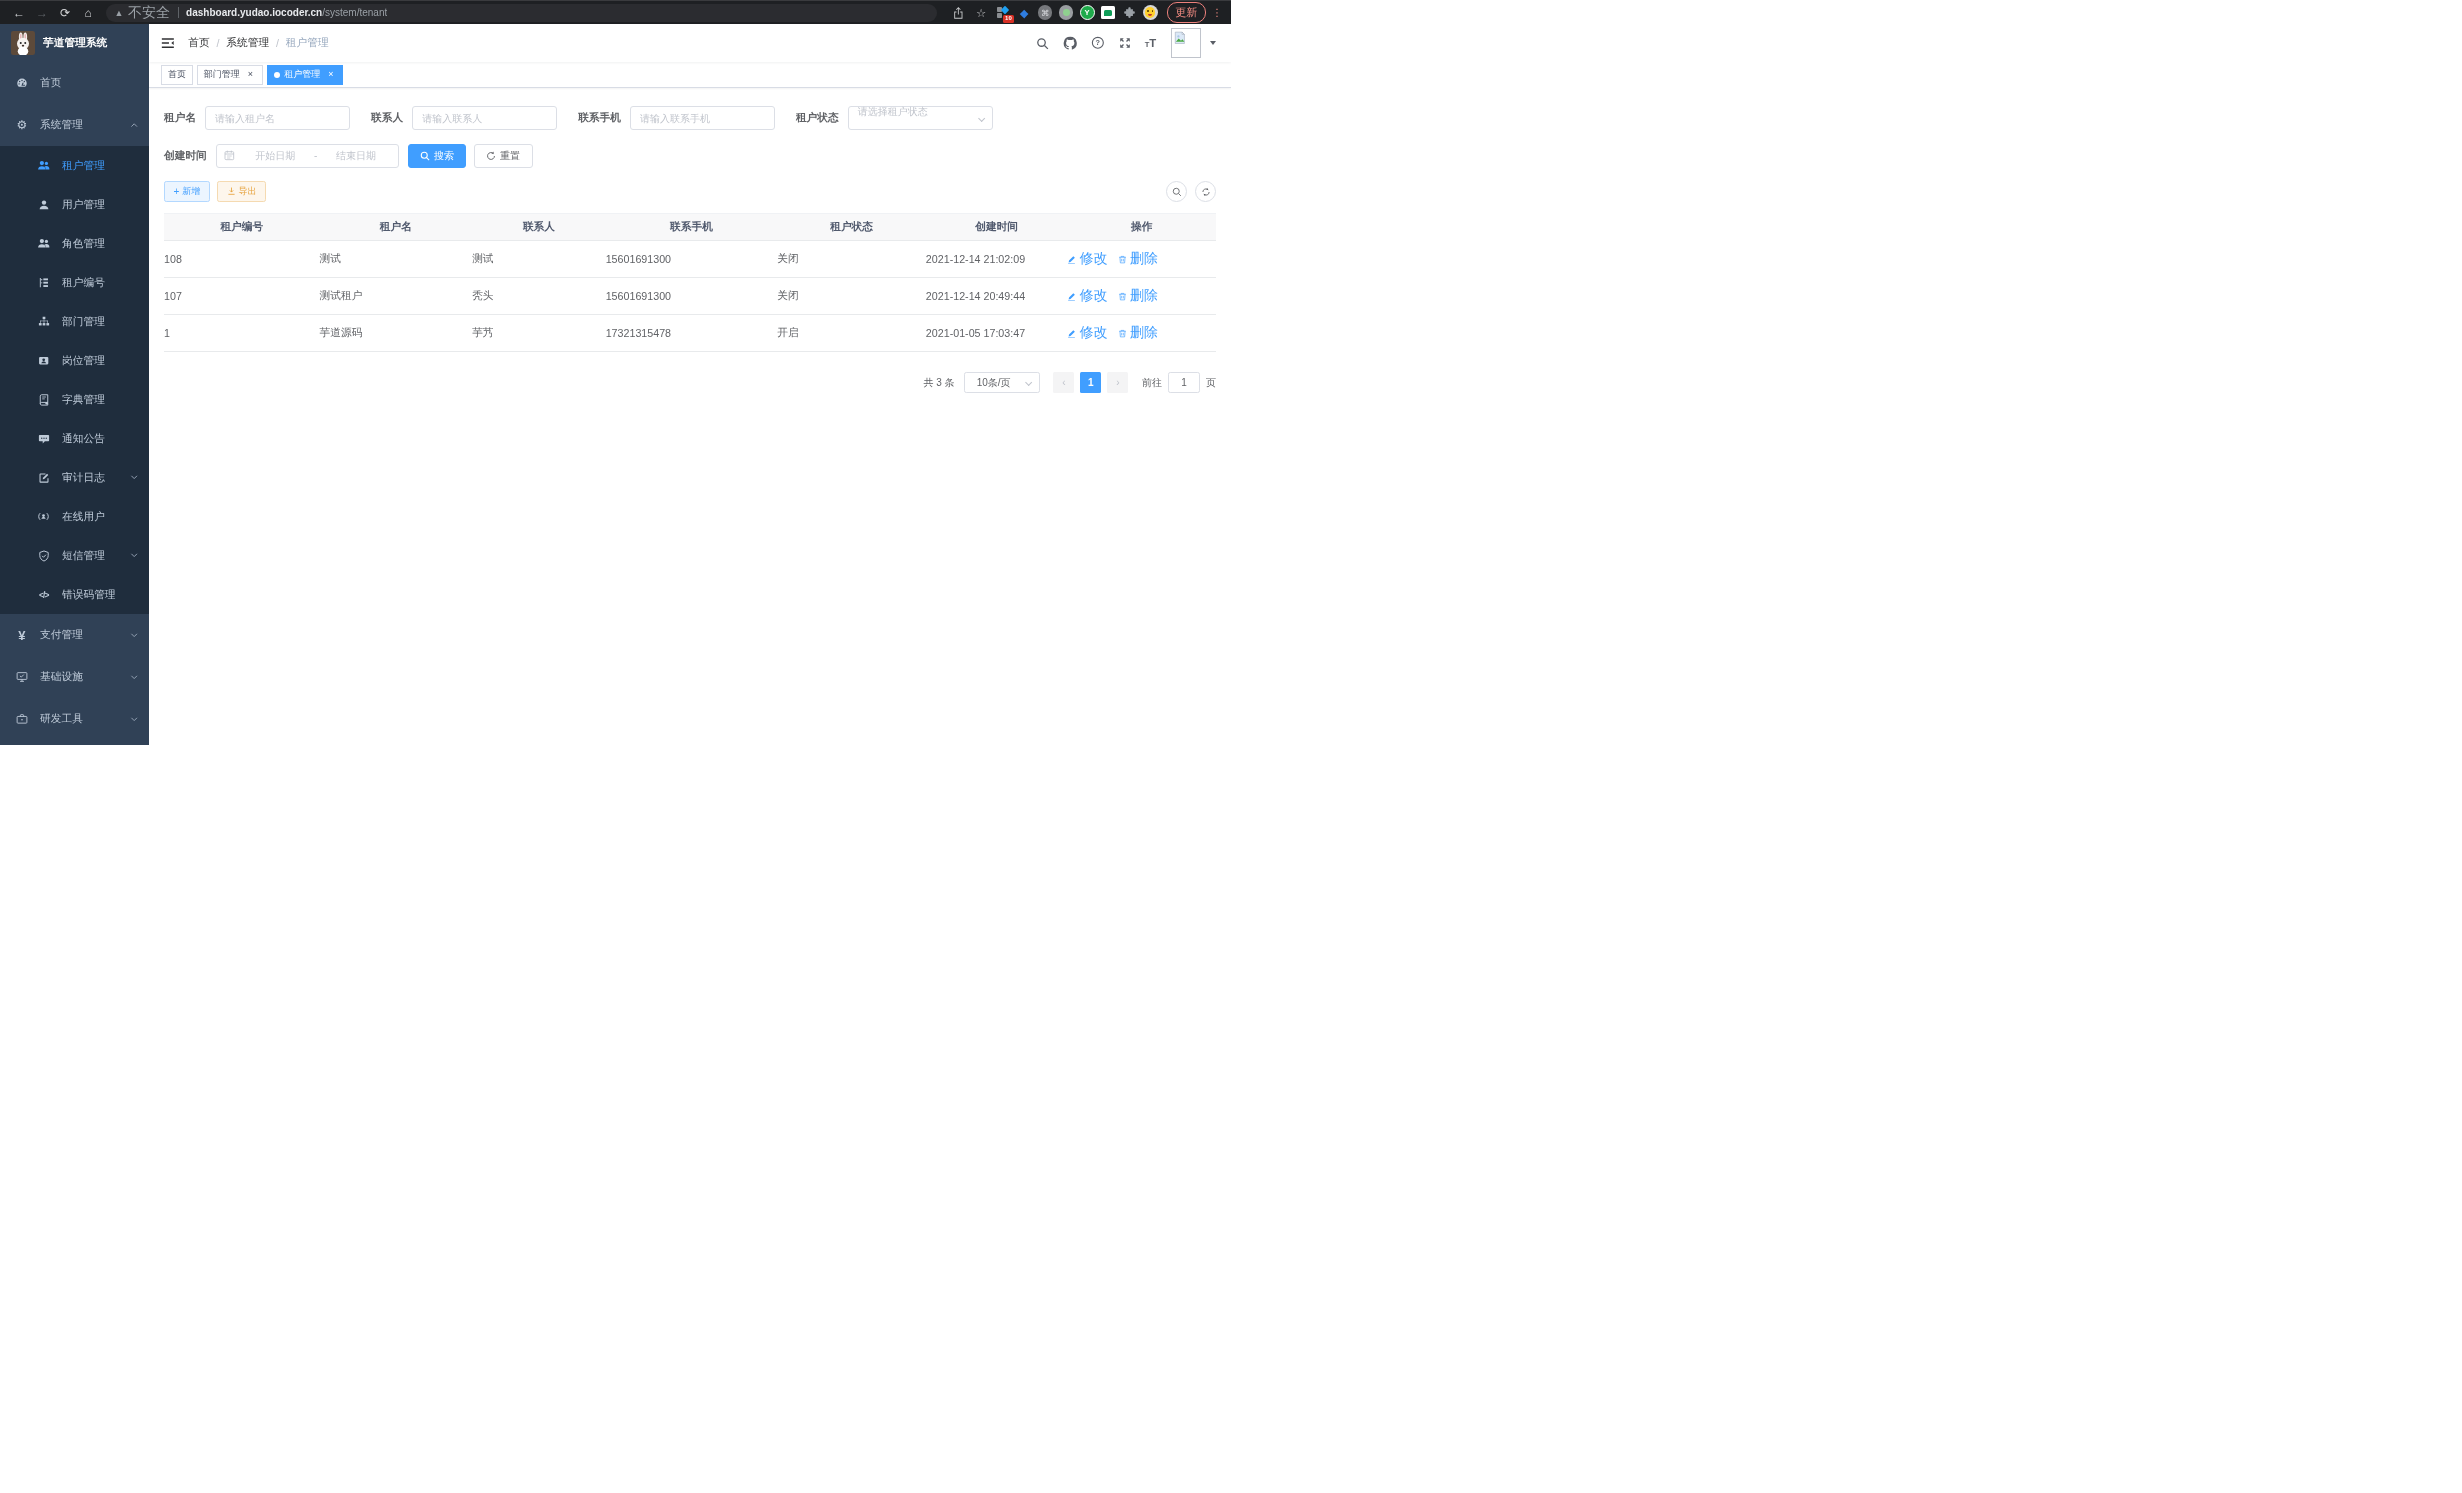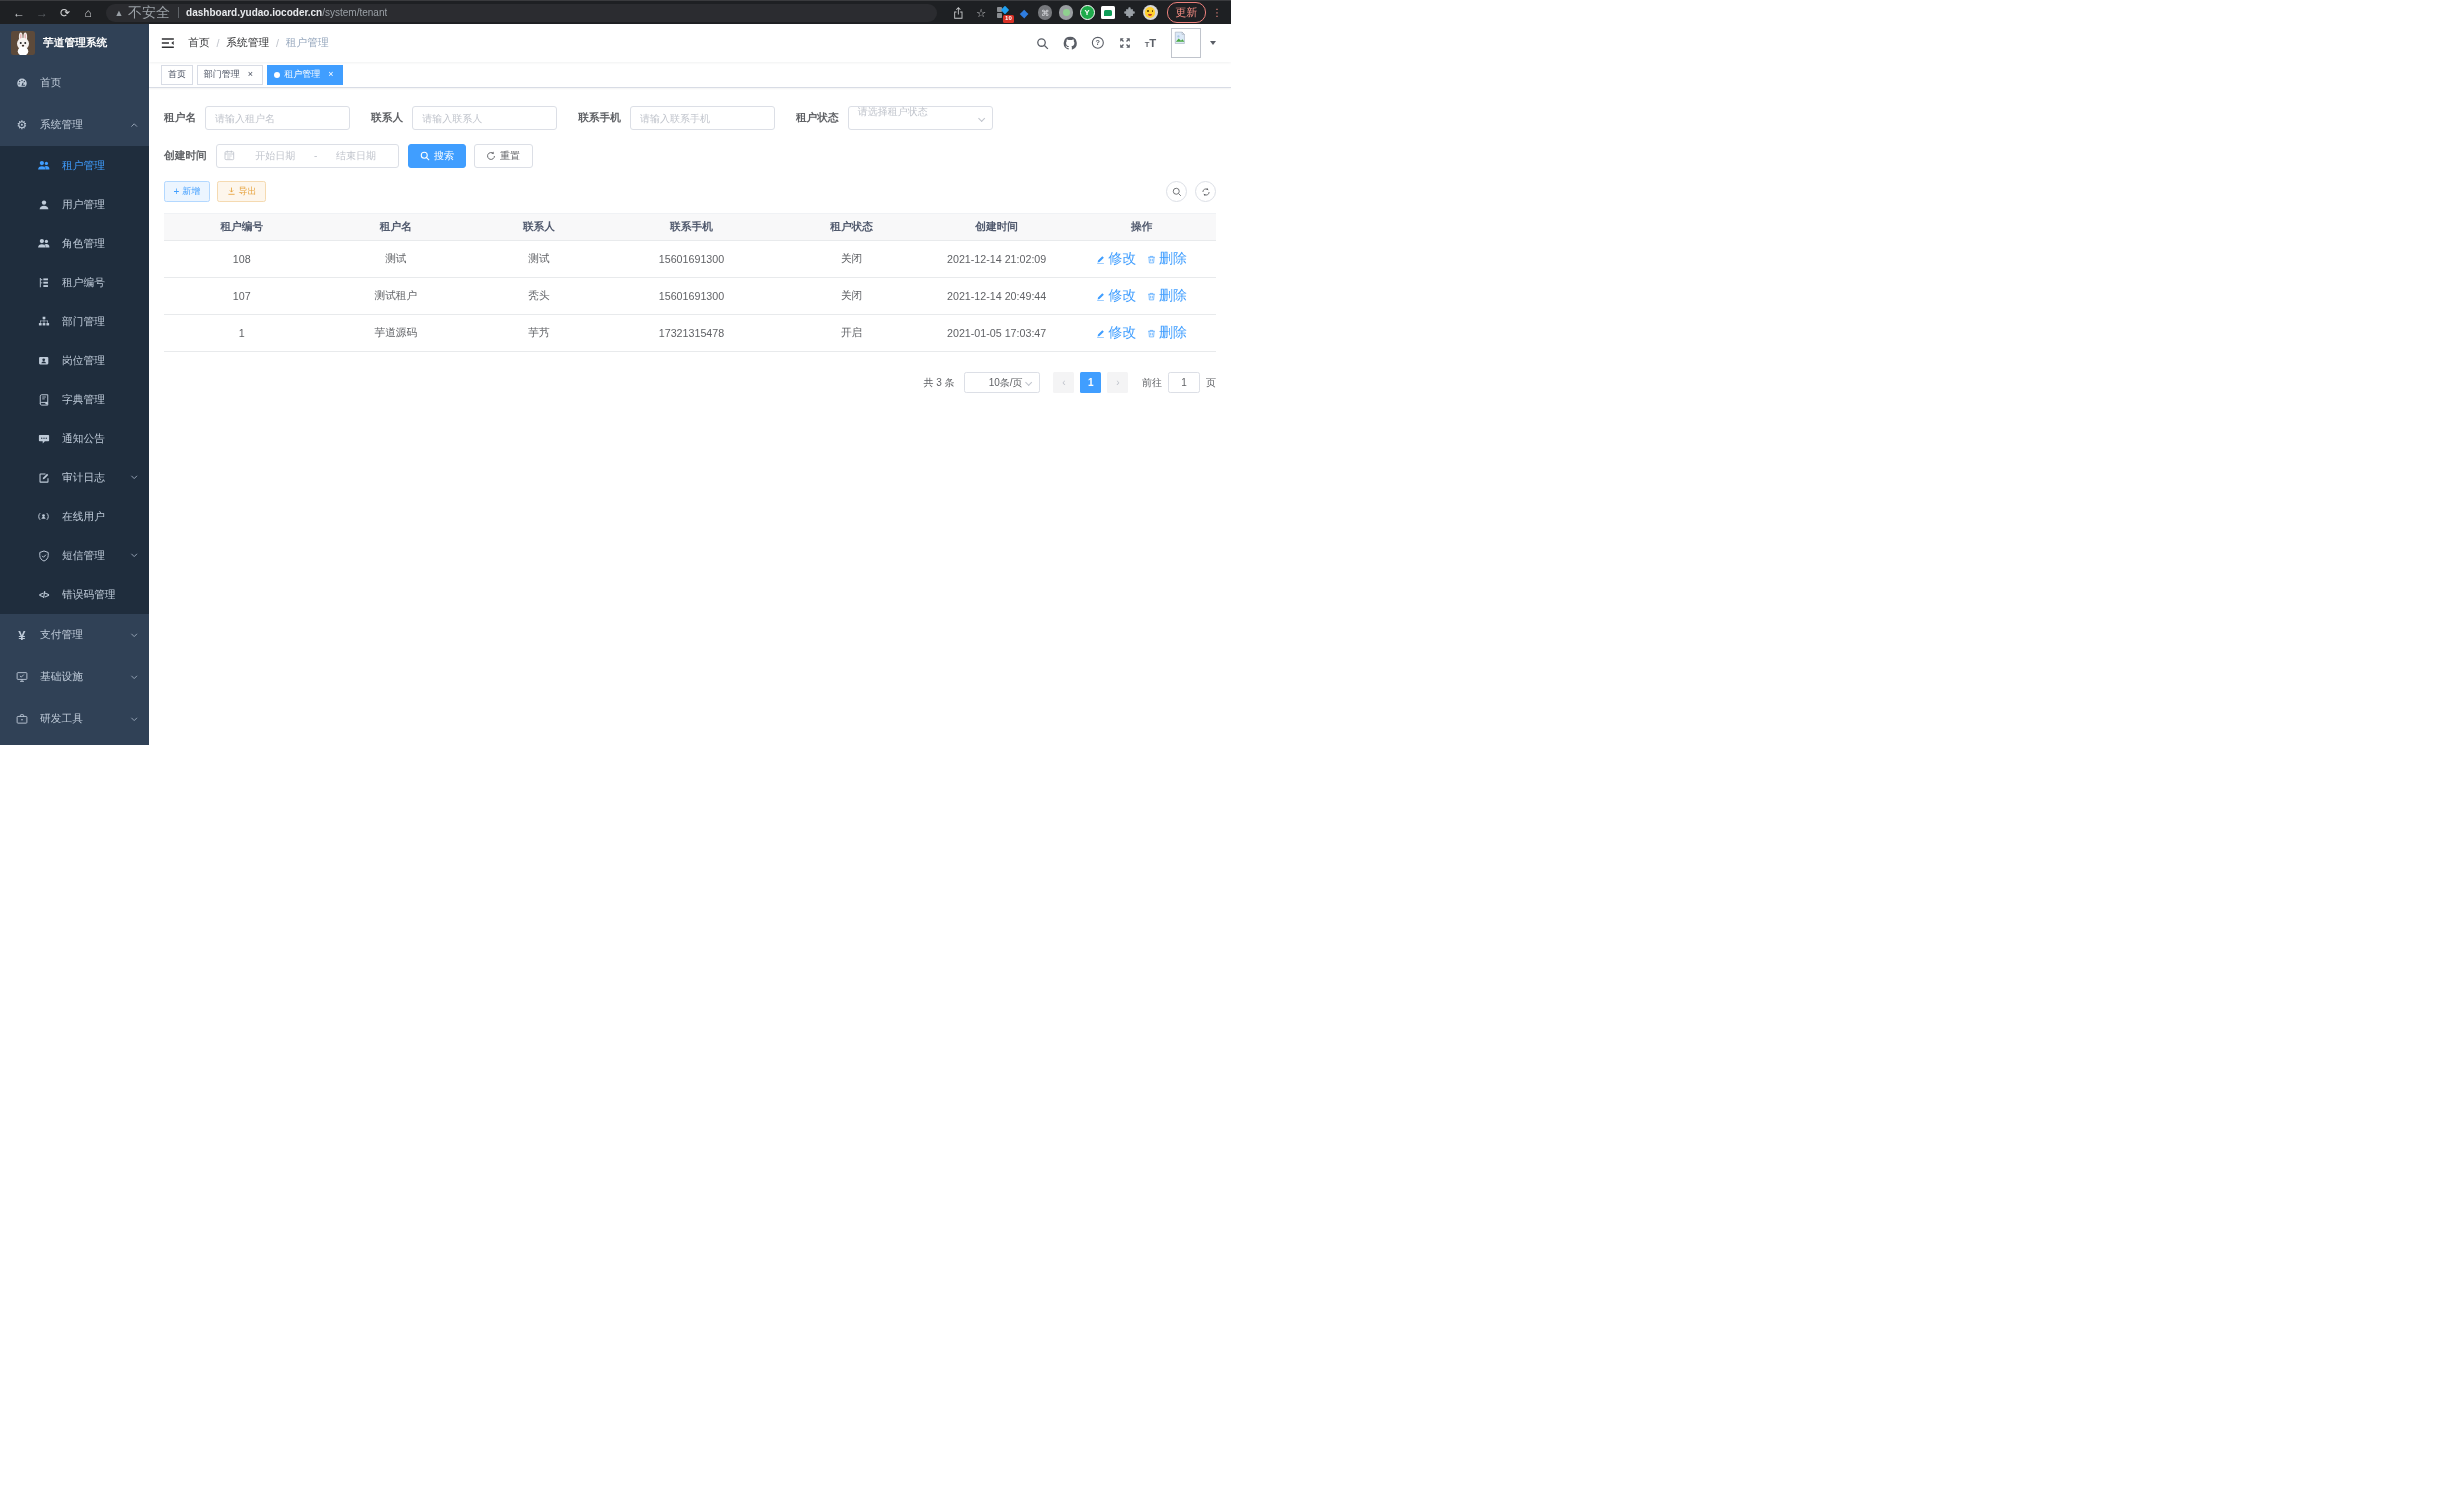--- a/index.html
+++ b/index.html
@@ -121,30 +121,30 @@
   .btn-add { color:#409eff; background:#ecf5ff; border-color:#b3d8ff; }
   .btn-export { color:#e6a23c; background:#fdf6ec; border-color:#f5dab1; margin-left:7.6px; }
   .tool-right { margin-left:auto; display:flex; gap:7.6px; }
   .circle-btn { width:21px; height:21px; border-radius:50%; border:0.8px solid #dcdfe6; background:#fff;
     display:flex; align-items:center; justify-content:center; color:#606266; cursor:pointer; }
 
   
   table { width:100%; border-collapse:collapse; table-layout:fixed; }
   th { height:27px; background:#f8f8f9; color:#515a6e; font-size:10.7px; font-weight:700;
     text-align:center; border-bottom:0.8px solid #e8eaec; border-top:0.8px solid #f0f2f5; }
-  td { height:37px; text-align:center; font-size:10.7px; color:#606266; border-bottom:0.8px solid #e8eaec; }
+  td { height:37px; text-align:left; font-size:10.7px; color:#606266; border-bottom:0.8px solid #e8eaec; }
   .op-link { color:#409eff; font-size:14px; cursor:pointer; display:inline-flex; align-items:center; gap:3px; }
   .op-link + .op-link { margin-left:10.7px; }
 
   
   .pagination { display:flex; align-items:center; justify-content:flex-end; margin-top:20px;
     font-size:10px; color:#606266; }
   .pg-total { margin-right:9px; }
   .pg-size { width:76px; height:21px; border:0.8px solid #dcdfe6; border-radius:2.3px; position:relative;
-    display:flex; align-items:center; padding-left:24px; cursor:pointer; margin-right:13.7px; color:#606266; }
+    display:flex; align-items:center; padding-left:12px; cursor:pointer; margin-right:13.7px; color:#606266; }
   .pg-size .sel-arrow { top:6.9px; }
   .pg-btn { min-width:21px; height:21px; border-radius:1.5px; background:#f4f4f5; color:#c0c4cc;
     display:flex; align-items:center; justify-content:center; font-size:10px; cursor:pointer; }
   .pg-prev { margin-right:6px; } .pg-next { margin-left:6px; }
   .pg-page { min-width:21px; height:21px; border-radius:1.5px; background:#409eff; color:#fff;
     display:flex; align-items:center; justify-content:center; font-weight:700; cursor:pointer; }
   .pg-goto { margin-left:13.7px; display:flex; align-items:center; gap:6px; }
   .pg-input { width:32px; height:21px; border:0.8px solid #dcdfe6; border-radius:2.3px; text-align:center;
     font-size:10px; color:#606266; outline:none; font-family:inherit; }
 </style>

